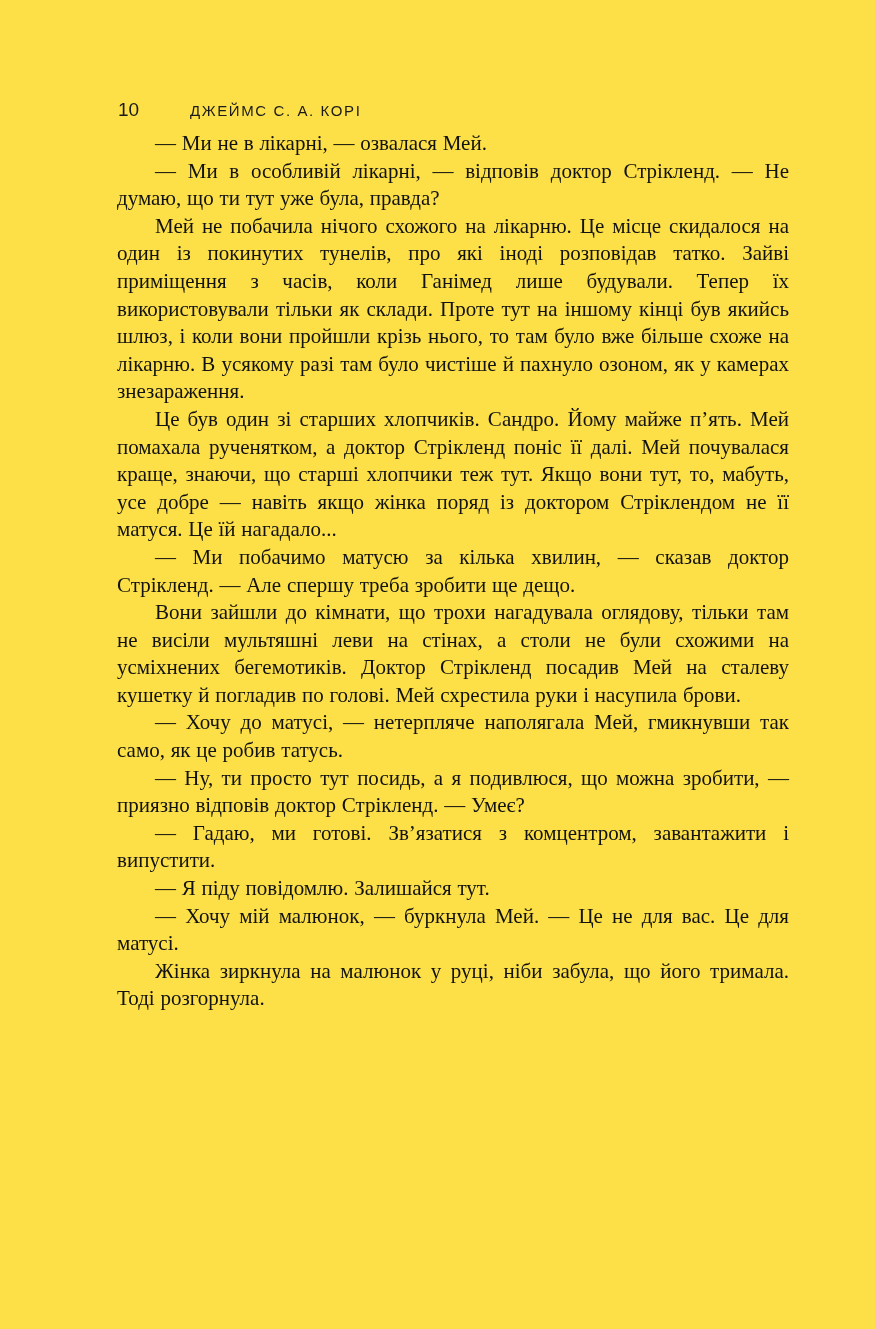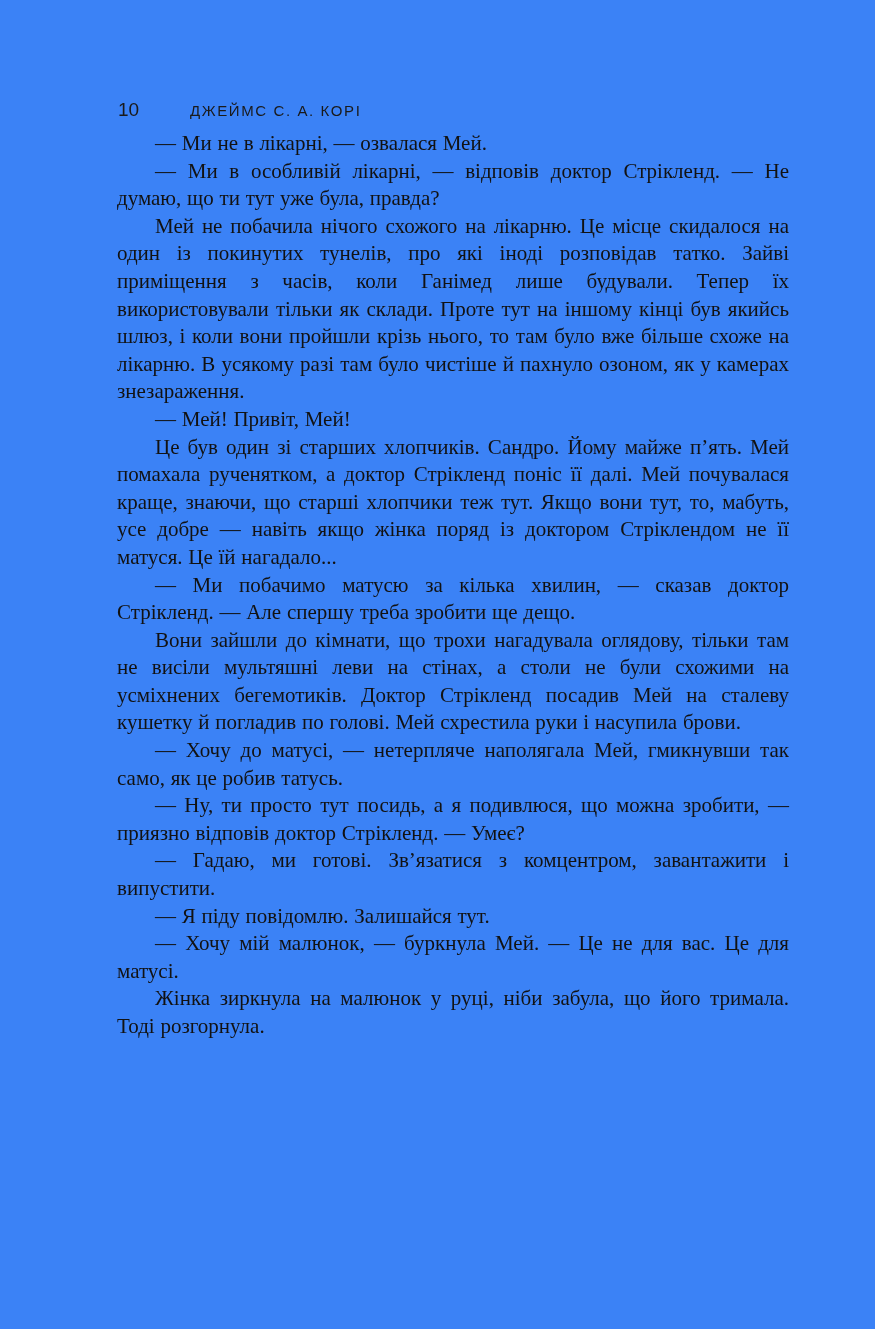--- a/index.html
+++ b/index.html
@@ -8,21 +8,21 @@
     width: 875px;
     height: 1329px;
     position: relative;
     font-family: "Liberation Serif", serif;
     color: #121212;
     overflow: hidden;
   }
   .page {
     position: absolute;
     inset: 0;
-    background: #3b82f6;
+    background: #fde047;
   }
   .running-header {
     position: absolute;
     top: 84px;
     left: 118px;
     display: flex;
     align-items: baseline;
   }
   .page-number {
     font-family: "Liberation Sans", sans-serif;
@@ -61,21 +61,20 @@
 
   <div class="running-header">
     <span class="page-number">10</span>
     <span class="running-title">ДЖЕЙМС С. А. КОРІ</span>
   </div>
 
   <div class="body-text">
     <p>— Ми не в лікарні, — озвалася Мей.</p>
     <p>— Ми в особливій лікарні, — відповів доктор Стрікленд. — Не думаю, що ти тут уже була, правда?</p>
     <p>Мей не побачила нічого схожого на лікарню. Це місце скидалося на один із покинутих тунелів, про які іноді розповідав татко. Зайві приміщення з часів, коли Ганімед лише будували. Тепер їх використовували тільки як склади. Проте тут на іншому кінці був якийсь шлюз, і коли вони пройшли крізь нього, то там було вже більше схоже на лікарню. В усякому разі там було чистіше й пахнуло озоном, як у камерах знезараження.</p>
-    <p>— Мей! Привіт, Мей!</p>
     <p>Це був один зі старших хлопчиків. Сандро. Йому майже п’ять. Мей помахала рученятком, а доктор Стрікленд поніс її далі. Мей почувалася краще, знаючи, що старші хлопчики теж тут. Якщо вони тут, то, мабуть, усе добре — навіть якщо жінка поряд із доктором Стріклендом не її матуся. Це їй нагадало...</p>
     <p>— Ми побачимо матусю за кілька хвилин, — сказав доктор Стрікленд. — Але спершу треба зробити ще дещо.</p>
     <p>Вони зайшли до кімнати, що трохи нагадувала оглядову, тільки там не висіли мультяшні леви на стінах, а столи не були схожими на усміхнених бегемотиків. Доктор Стрікленд посадив Мей на сталеву кушетку й погладив по голові. Мей схрестила руки і насупила брови.</p>
     <p>— Хочу до матусі, — нетерпляче наполягала Мей, гмикнувши так само, як це робив татусь.</p>
     <p>— Ну, ти просто тут посидь, а я подивлюся, що можна зробити, — приязно відповів доктор Стрікленд. — Умеє?</p>
     <p>— Гадаю, ми готові. Зв’язатися з комцентром, завантажити і випустити.</p>
     <p>— Я піду повідомлю. Залишайся тут.</p>
     <p>— Хочу мій малюнок, — буркнула Мей. — Це не для вас. Це для матусі.</p>
     <p>Жінка зиркнула на малюнок у руці, ніби забула, що його тримала. Тоді розгорнула.</p>
   </div>

